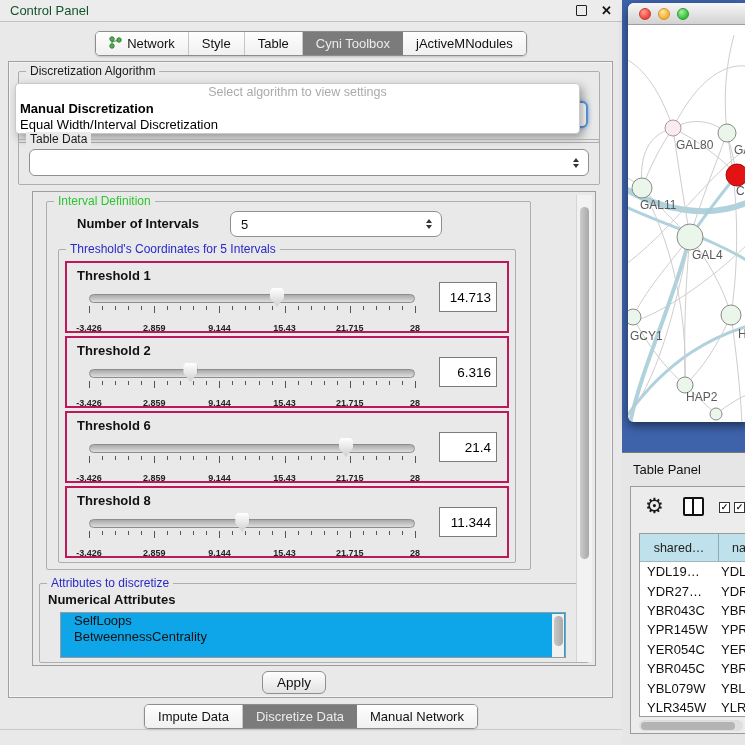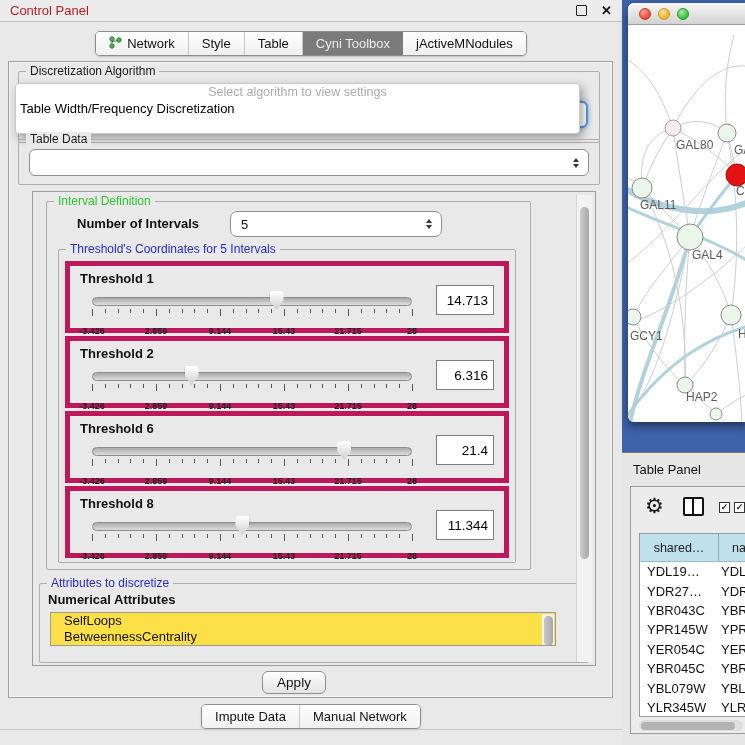--- a/index.html
+++ b/index.html
@@ -3,21 +3,21 @@
 <meta charset="utf-8">
 <style>
   html,body{margin:0;padding:0;}
   body{width:745px;height:745px;overflow:hidden;font-family:"Liberation Sans",sans-serif;background:#e9e9e9;}
   #app{position:relative;width:745px;height:745px;}
 
   
   #control-panel{position:absolute;left:0;top:0;width:622px;height:745px;background:#e9e9e9;}
   #cp-titlebar{position:absolute;left:0;top:0;width:622px;height:22px;background:#ececec;
     border-bottom:1px solid #c2c2c2;display:flex;align-items:center;padding:0 10px;box-sizing:border-box;}
-  #cp-title{font-size:13px;color:#b91c1c;}
+  #cp-title{font-size:13px;color:#14532d;}
   #cp-titlebar .spacer{flex:1;}
   #float-ic{width:9px;height:9px;border:1.5px solid #222;border-radius:1px;margin-right:14px;}
   #close-ic{font-size:13px;font-weight:bold;color:#111;line-height:1;}
 
   .tabs-row{position:absolute;left:0;width:622px;text-align:center;}
   #top-tabs-row{top:31px;}
   #bottom-tabs-row{top:704px;}
   .seg-tabs{display:inline-flex;border:1px solid #8d8d8d;border-radius:5px;overflow:hidden;
     background:#fbfbfb;box-shadow:0 1px 2px rgba(0,0,0,.18);height:23px;}
   .seg-tab{display:flex;align-items:center;gap:5px;padding:0 13px;font-size:13px;color:#111;
@@ -55,41 +55,41 @@
 
   
   #inner-panel{position:absolute;left:32px;top:191px;width:564px;height:475px;border:1px solid #9d9d9d;
     box-sizing:border-box;background:#e9e9e9;}
   #interval-group{left:13px;top:9px;width:485px;height:369px;}
   #noi-label{position:absolute;left:30px;top:14px;font-size:13px;font-weight:bold;color:#111;}
   #noi-combo{left:183px;top:9px;width:212px;height:26px;border-radius:7px;}
   #thr-group{left:11px;top:47px;width:458px;height:314px;}
 
   #threshold-stack{position:absolute;left:6px;top:11px;right:6px;}
-  .thr-box{position:relative;height:72px;border:5px solid #be185d;background:#e9e9e9;margin-bottom:3px;box-sizing:border-box;}
+  .thr-box{position:relative;height:72px;border:2px solid #be185d;background:#e9e9e9;margin-bottom:3px;box-sizing:border-box;}
   .thr-label{position:absolute;left:10px;top:5px;font-size:13px;font-weight:bold;color:#111;}
   .thr-track{position:absolute;left:22px;right:92px;top:31px;height:7px;border:1px solid #8d8d8d;border-radius:5px;
     background:linear-gradient(#a9a9a9,#dedede);}
   .thr-thumb{position:absolute;top:-7px;width:14px;height:19px;transform:translateX(-50%);
     background:linear-gradient(#ffffff,#cfcfcf);
     clip-path:polygon(15% 0,85% 0,100% 15%,100% 52%,50% 100%,0 52%,0 15%);
     filter:drop-shadow(0 0 1px rgba(0,0,0,.65));}
   .thr-ticks{position:absolute;left:22px;right:92px;top:43px;height:8px;}
   .thr-ticks i{position:absolute;top:0;width:1px;background:#555;}
   .thr-ticks i.minor{height:4px;}
   .thr-ticks i.major{height:7px;}
   .thr-ticklabels{position:absolute;left:22px;right:92px;top:60px;height:12px;}
   .thr-ticklabels b{position:absolute;transform:translateX(-50%);font-size:9px;font-weight:bold;color:#222;white-space:nowrap;}
   .thr-value{position:absolute;right:10px;top:19px;width:58px;height:30px;background:#fff;border:1px solid #7c7c7c;
     box-sizing:border-box;display:flex;align-items:center;justify-content:flex-end;padding-right:5px;
     font-size:13.5px;color:#000;}
 
   #attr-group{left:6px;top:391px;width:550px;height:80px;}
   #attr-label{position:absolute;left:8px;top:8px;font-size:13px;font-weight:bold;color:#111;}
-  #attr-list{position:absolute;left:10px;top:28px;width:506px;height:34px;background:#fde047;border:1px solid #9a9a9a;
+  #attr-list{position:absolute;left:20px;top:28px;width:506px;height:46px;background:#0ea5e9;border:1px solid #9a9a9a;
     overflow:hidden;box-sizing:border-box;}
   .attr-item{font-size:13px;color:#111;padding-left:13px;height:16px;line-height:16px;white-space:nowrap;}
   #attr-scroll{position:absolute;right:1px;top:1px;width:12px;height:43px;background:#f1f1f1;}
   #attr-scroll .thumb{position:absolute;left:1.5px;top:2px;width:9px;height:30px;border-radius:5px;
     background:linear-gradient(90deg,#c7c7c7,#a9a9a9);}
 
   #inner-scrollbar{position:absolute;right:3px;top:3px;width:15px;height:467px;background:#f2f2f2;border-left:1px solid #d5d5d5;}
   #inner-scrollbar .thumb{position:absolute;left:2.5px;top:12px;width:9px;height:352px;border-radius:6px;
     background:linear-gradient(90deg,#cccccc,#a8a8a8);}
 
@@ -173,21 +173,22 @@
 
     <div id="outer-panel"></div>
 
     <div id="disc-group" class="groupbox">
       <span class="legend">Discretization Algorithm</span>
     </div>
     <div id="algo-combo"></div>
     <div id="algo-popup">
       <div class="dd-prompt">Select algorithm to view settings</div>
       <div id="dd-options">
-          <div class="dd-opt">Table Width/Frequency Discretization</div>
+          <div class="dd-opt bold">Manual Discretization</div>
+          <div class="dd-opt">Equal Width/Interval Discretization</div>
         </div>
     </div>
 
     <div id="td-group" class="groupbox">
       <span class="legend">Table Data</span>
       <div id="td-combo" class="combo">
         <span class="spin">
             <i class="up"></i>
             <i class="dn"></i>
           </span>
@@ -402,20 +403,23 @@
         <div class="thumb"></div>
       </div>
     </div>
 
     <div id="apply-btn">Apply</div>
 
     <div id="bottom-tabs-row" class="tabs-row">
       <div class="seg-tabs" id="bottom-tabs">
           <div class="seg-tab">
             <span>Impute Data</span>
+          </div>
+          <div class="seg-tab selected">
+            <span>Discretize Data</span>
           </div>
           <div class="seg-tab">
             <span>Manual Network</span>
           </div>
         </div>
     </div>
     <div id="cp-bottom-line"></div>
   </div>
 
   <div id="desktop-blue"></div>

